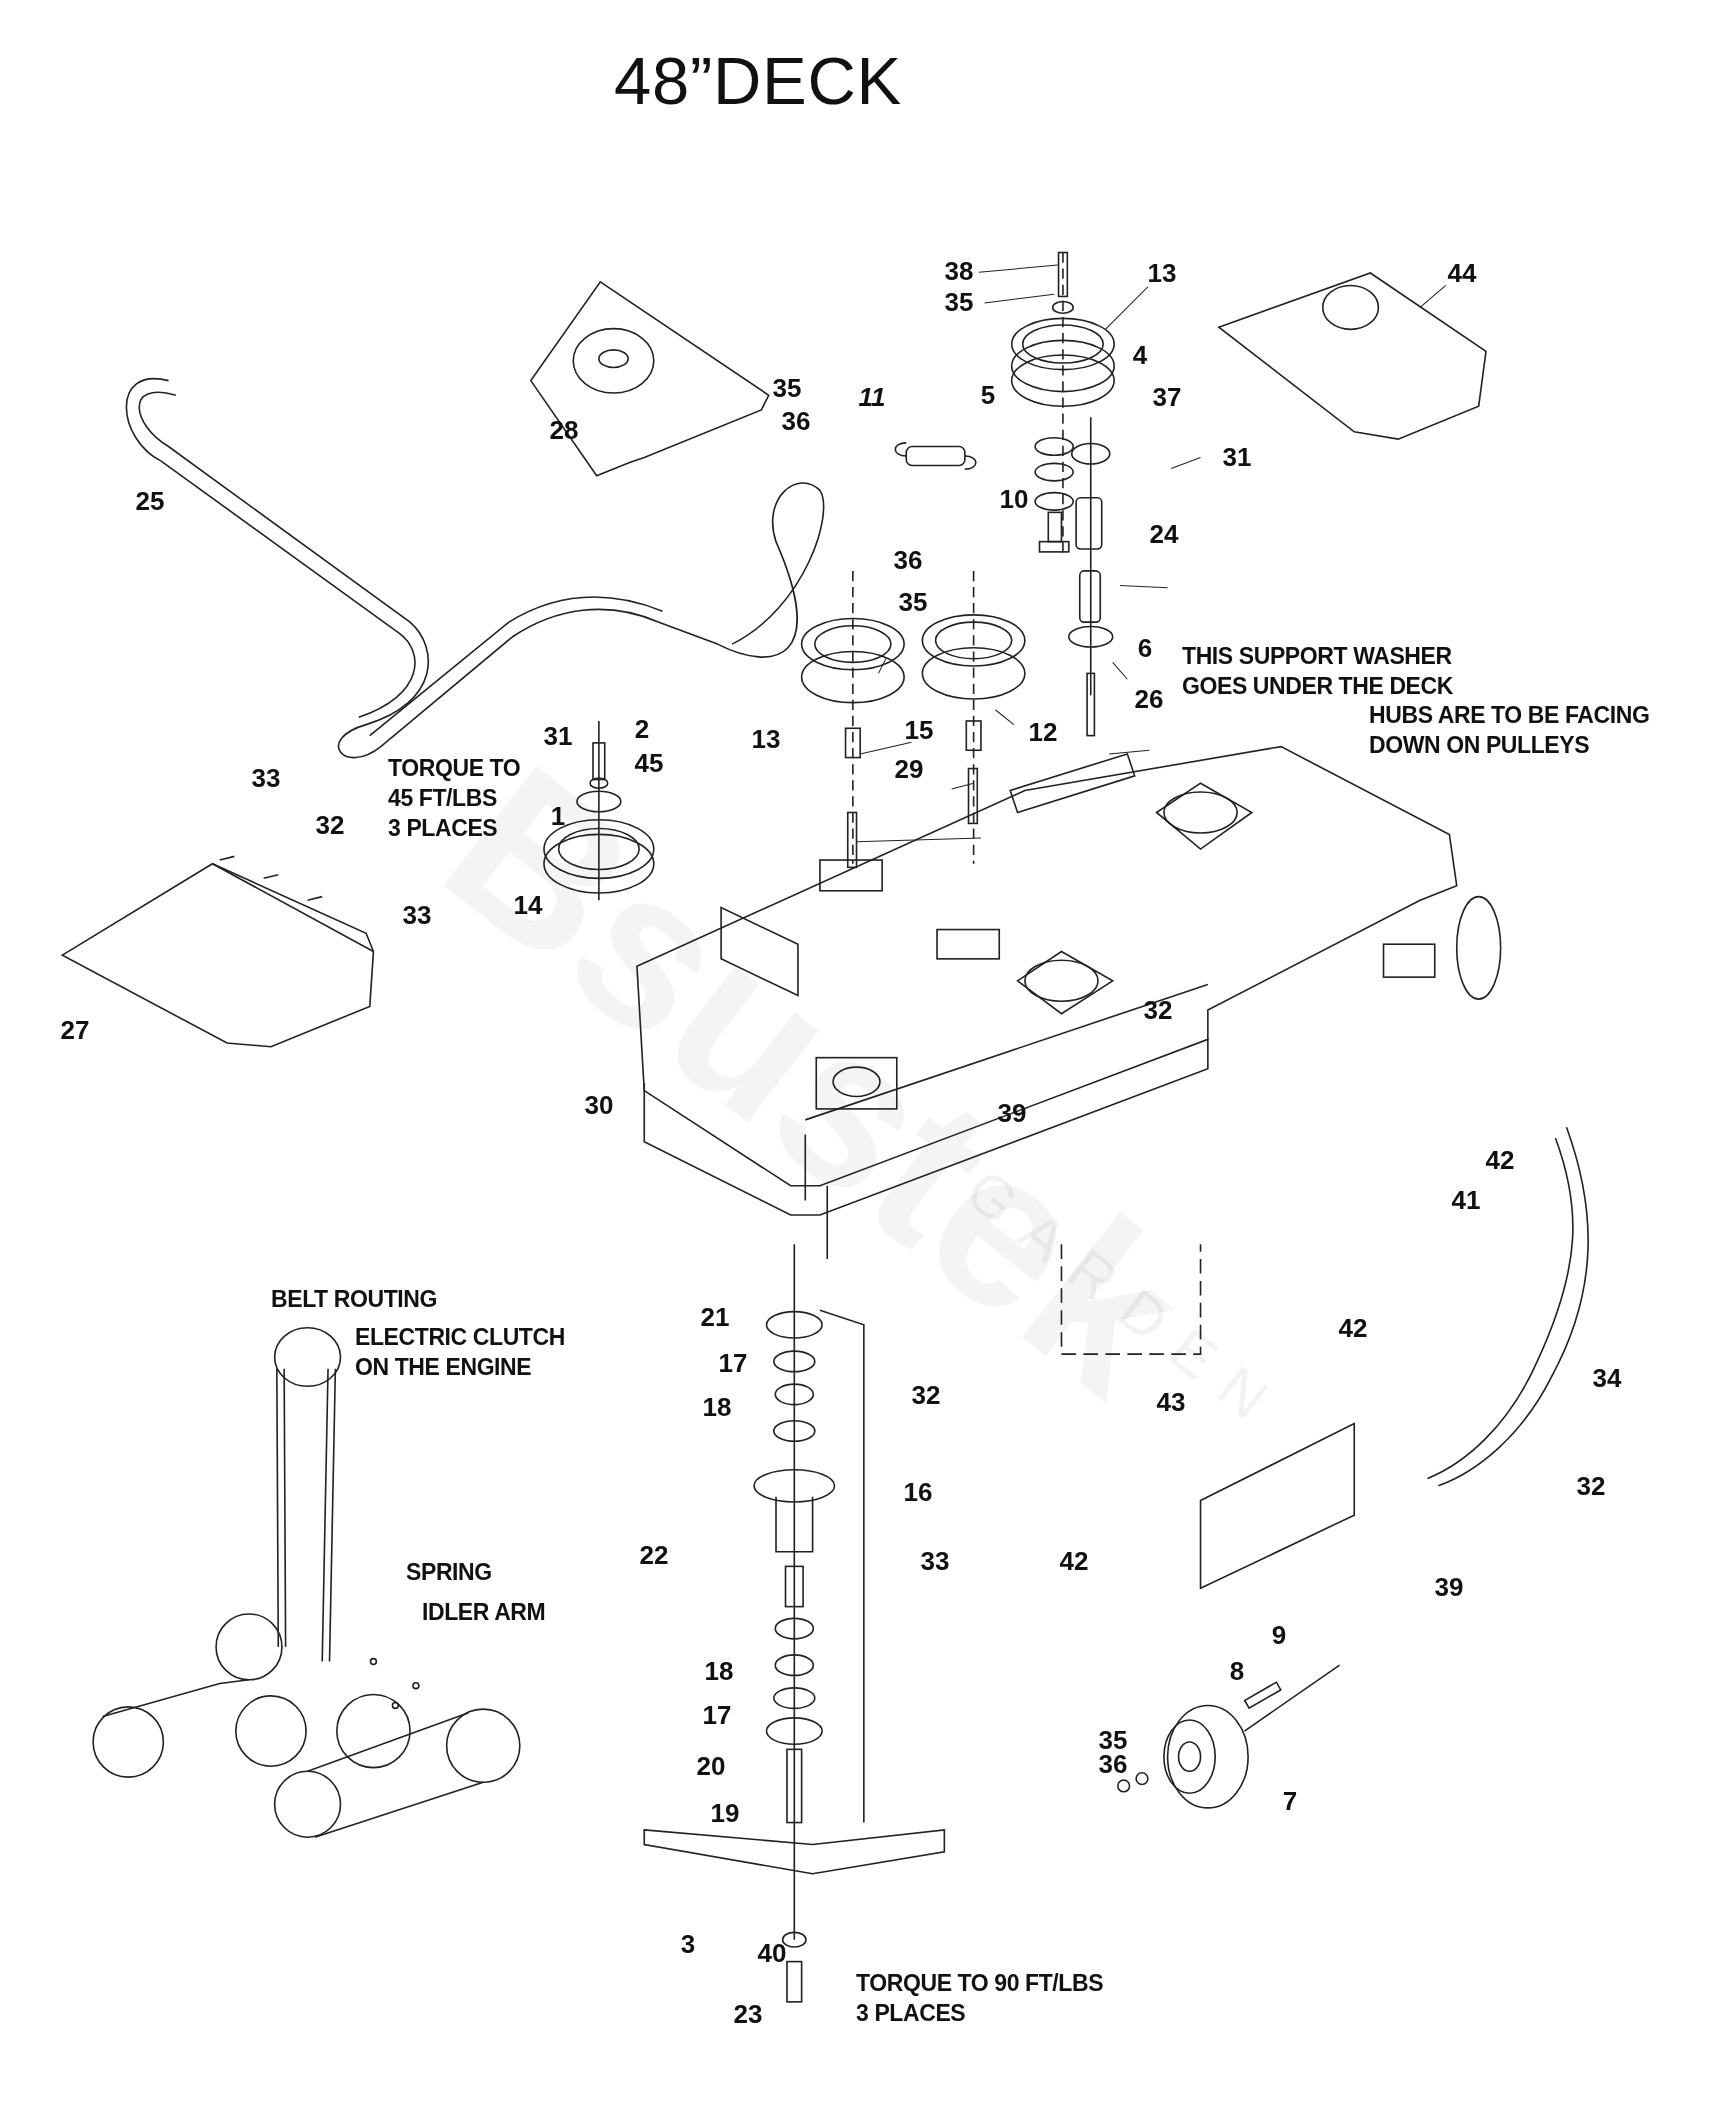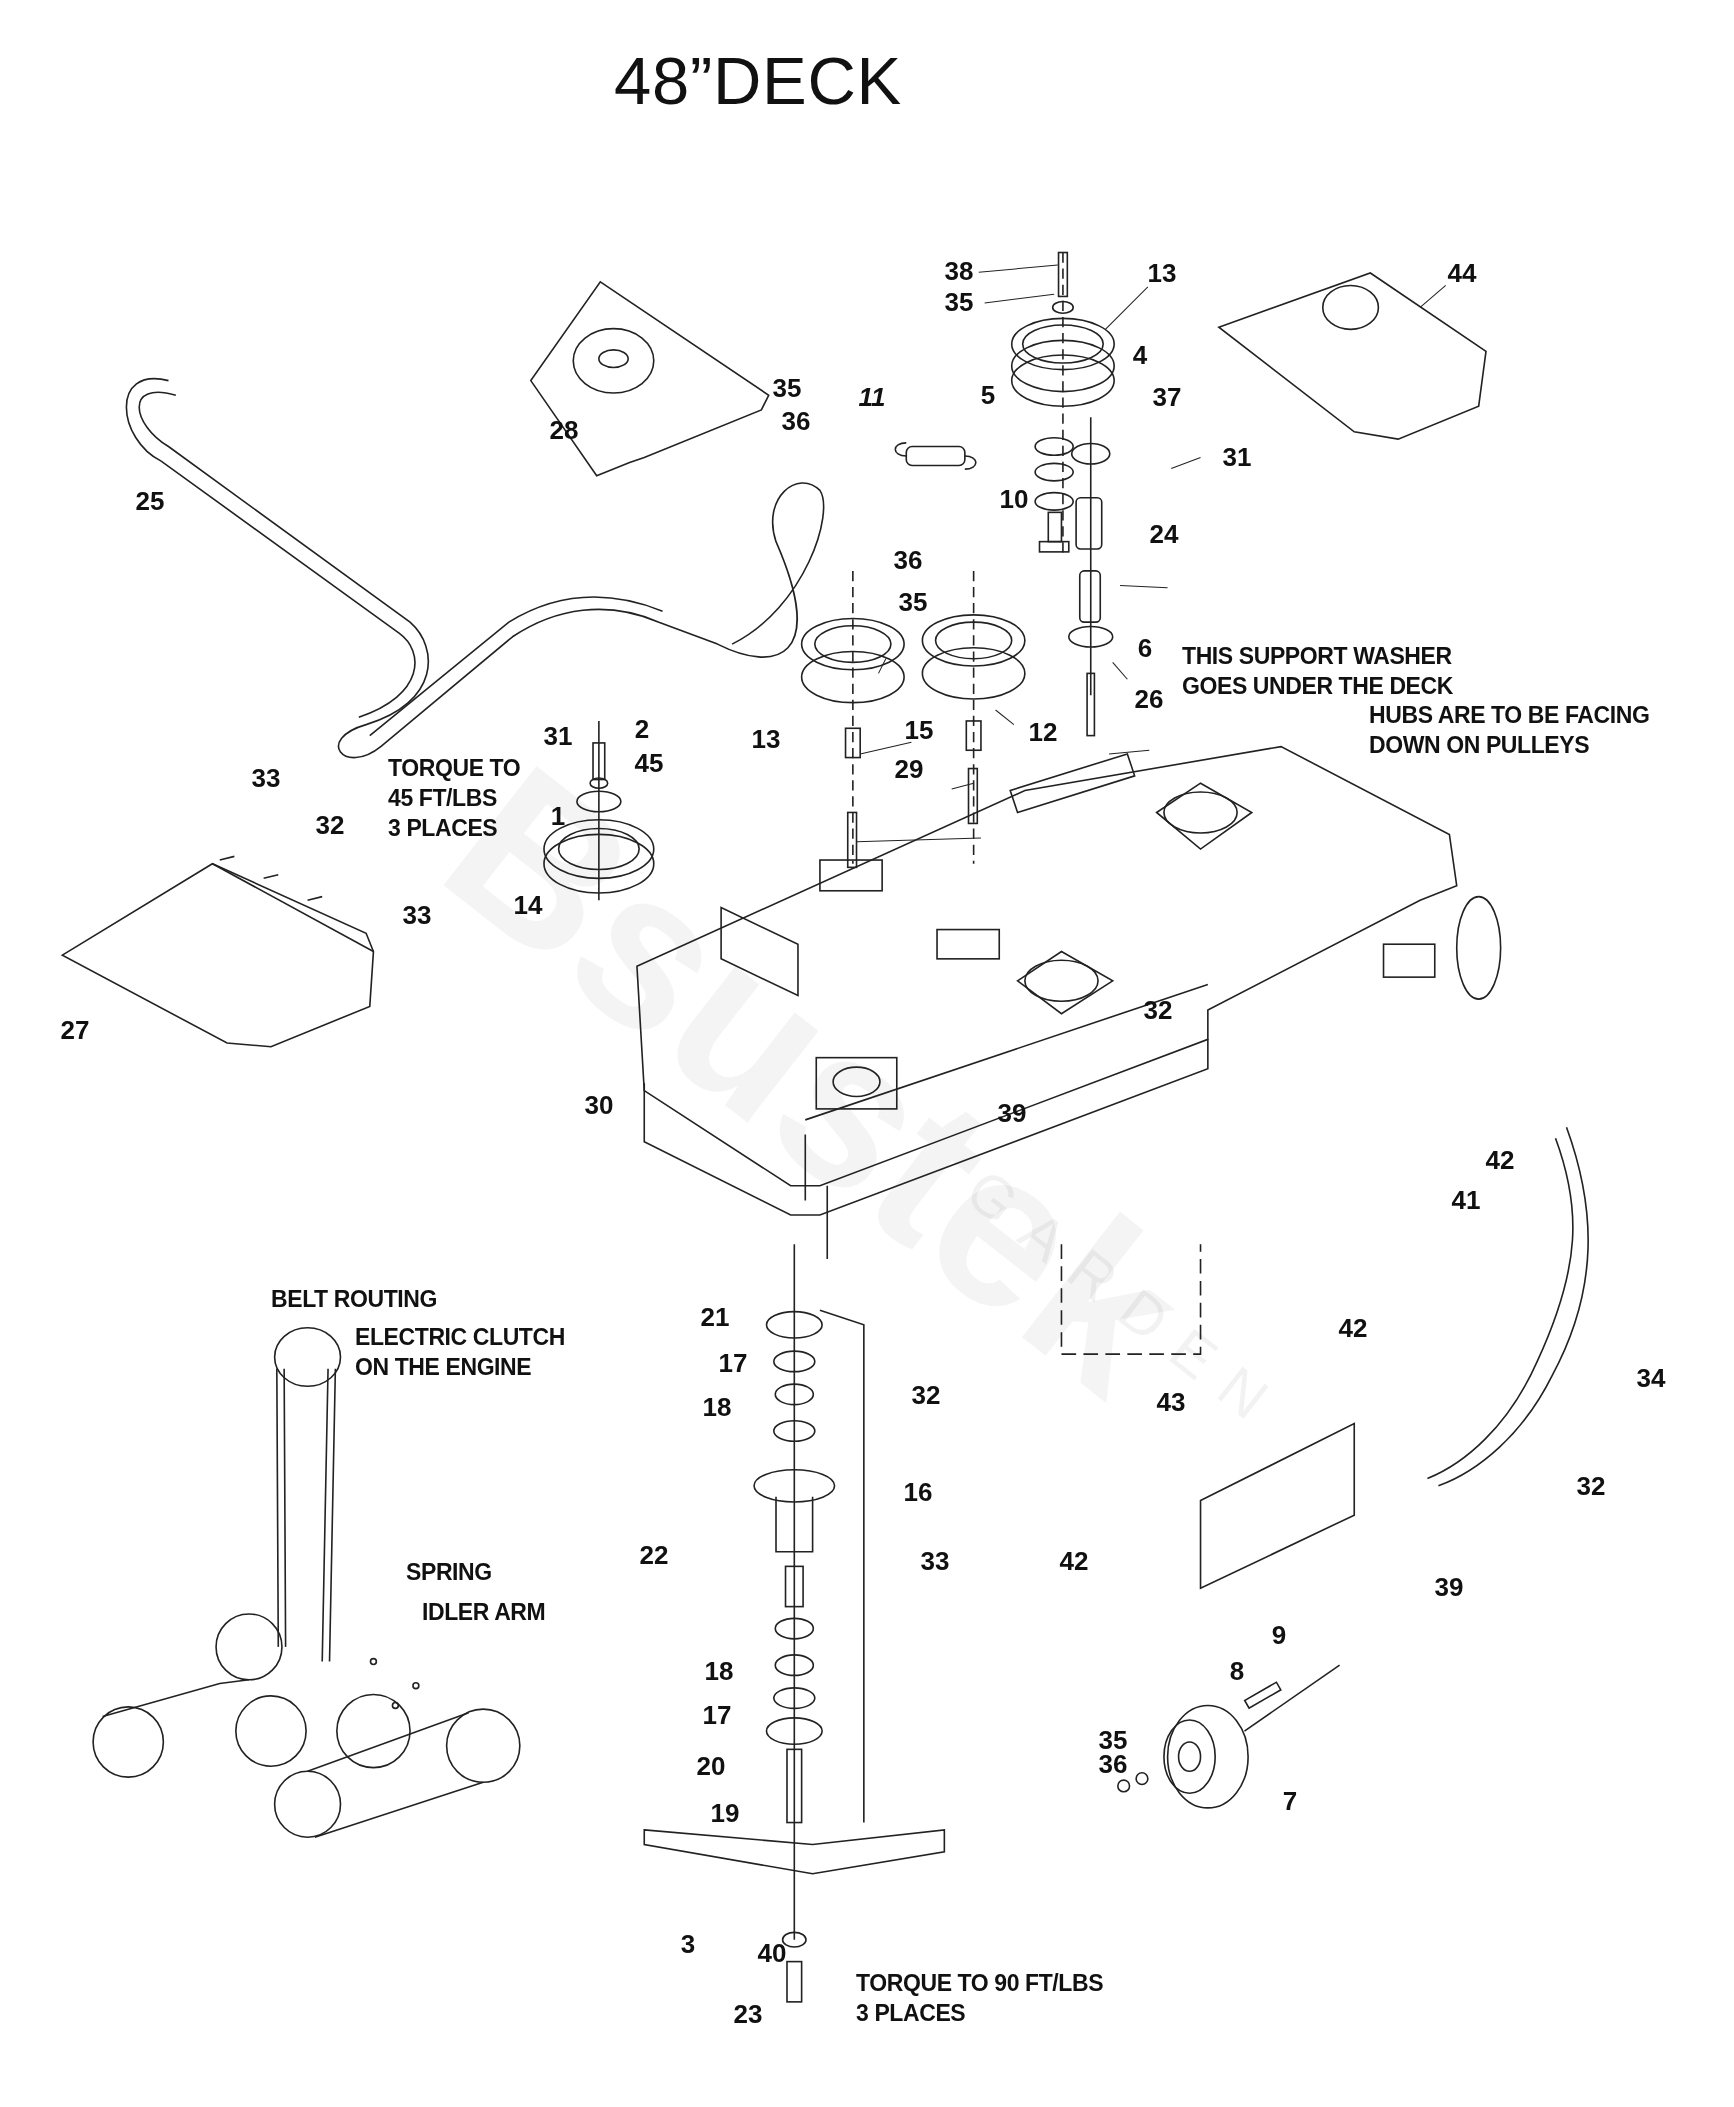--- a/index.html
+++ b/index.html
@@ -229,21 +229,21 @@
 <div class="pn" style="left:1466px; top:1200px;">41</div>
 <div class="pn" style="left:715px; top:1317px;">21</div>
 <div class="pn" style="left:733px; top:1363px;">17</div>
 <div class="pn" style="left:717px; top:1407px;">18</div>
 <div class="pn" style="left:926px; top:1395px;">32</div>
 <div class="pn" style="left:918px; top:1476px;margin-top:16px;">16</div>
 <div class="pn" style="left:654px; top:1520px;margin-top:35px;">22</div>
 <div class="pn" style="left:935px; top:1561px;">33</div>
 <div class="pn" style="left:1353px; top:1328px;">42</div>
 <div class="pn" style="left:1171px; top:1402px;">43</div>
-<div class="pn" style="left:1607px; top:1378px;margin-left:44px;">34</div>
+<div class="pn" style="left:1607px; top:1378px;">34</div>
 <div class="pn" style="left:1591px; top:1486px;">32</div>
 <div class="pn" style="left:1074px; top:1561px;">42</div>
 <div class="pn" style="left:1449px; top:1587px;">39</div>
 <div class="pn" style="left:719px; top:1671px;">18</div>
 <div class="pn" style="left:717px; top:1715px;">17</div>
 <div class="pn" style="left:711px; top:1766px;">20</div>
 <div class="pn" style="left:725px; top:1813px;">19</div>
 <div class="pn" style="left:1279px; top:1635px;">9</div>
 <div class="pn" style="left:1237px; top:1671px;">8</div>
 <div class="pn" style="left:1113px; top:1740px;">35</div>

